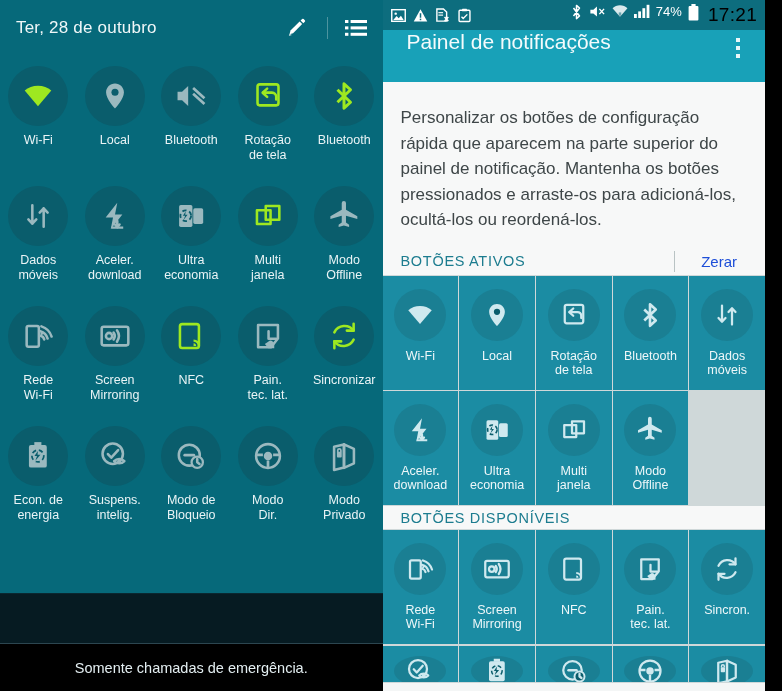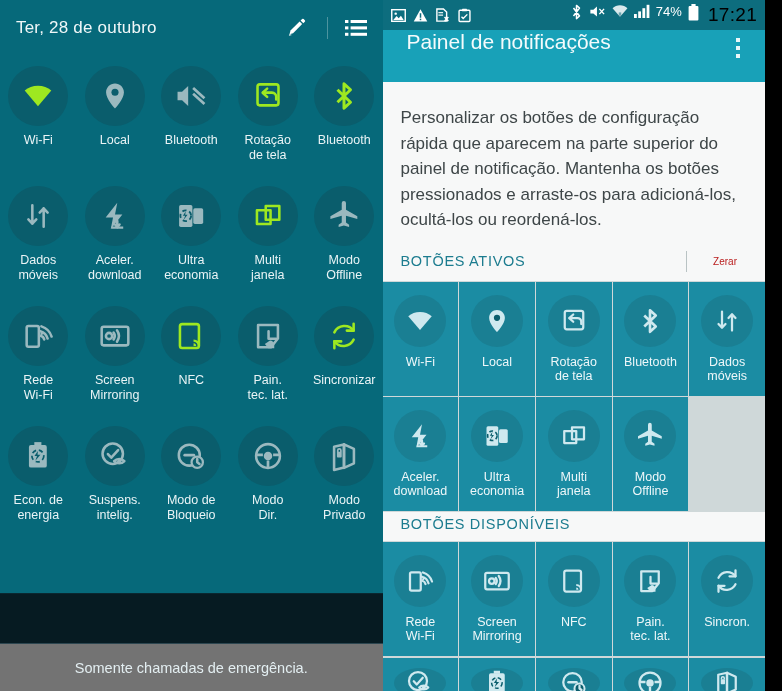--- a/index.html
+++ b/index.html
@@ -50,21 +50,21 @@
   .l-label {
     font-size:12.5px; line-height:14.5px; color:#eaf4f6;
     text-align:center; max-width:76px;
   }
 
   .l-blackbar {
     height:50px; background:#061b22;
     border-top:1px solid #0a2730;
   }
   .l-emergency {
-    height:48px; background:#737373;
+    height:48px; background:#000000;
     border-top:1px solid #2c4650;
     display:flex; align-items:center; justify-content:center;
     color:#e3eef1; font-size:14.5px;
   }
 
   
   .right {
     width:391px; height:691px;
     background:#f4f6f6;
     display:flex; flex-direction:column;
@@ -95,26 +95,26 @@
   .r-dot { width:4px; height:4px; background:#eaf7f9; }
 
   .r-desc {
     padding:23px 16px 14px 18px;
     font-size:17px; line-height:25.5px;
     color:#3e4648; background:#f7f8f8;
   }
 
   .r-section {
     display:flex; align-items:center;
-    padding:4px 16px 9px 18px;
+    padding:4px 16px 3px 18px;
     background:#f7f8f8;
   }
   .r-sec-title { font-size:14.5px; color:#1c7c8f; letter-spacing:.7px; flex:1; }
   .r-sec-div { width:1px; height:21px; background:#b9c3c4; margin-right:26px; }
-  .r-sec-action { font-size:10px; color:#b91c1c; padding-right:12px;text-align:center; }
+  .r-sec-action { font-size:15px; color:#1d4ed8; padding-right:12px;text-align:center; }
 
   .r-grid {
     display:grid; grid-template-columns:repeat(5,1fr);
     background:#cfd8d9;
     gap:1px;
     border-top:1px solid #cfd8d9;
     border-bottom:1px solid #cfd8d9;
   }
   .r-tile {
     background:#1b8ca3;

